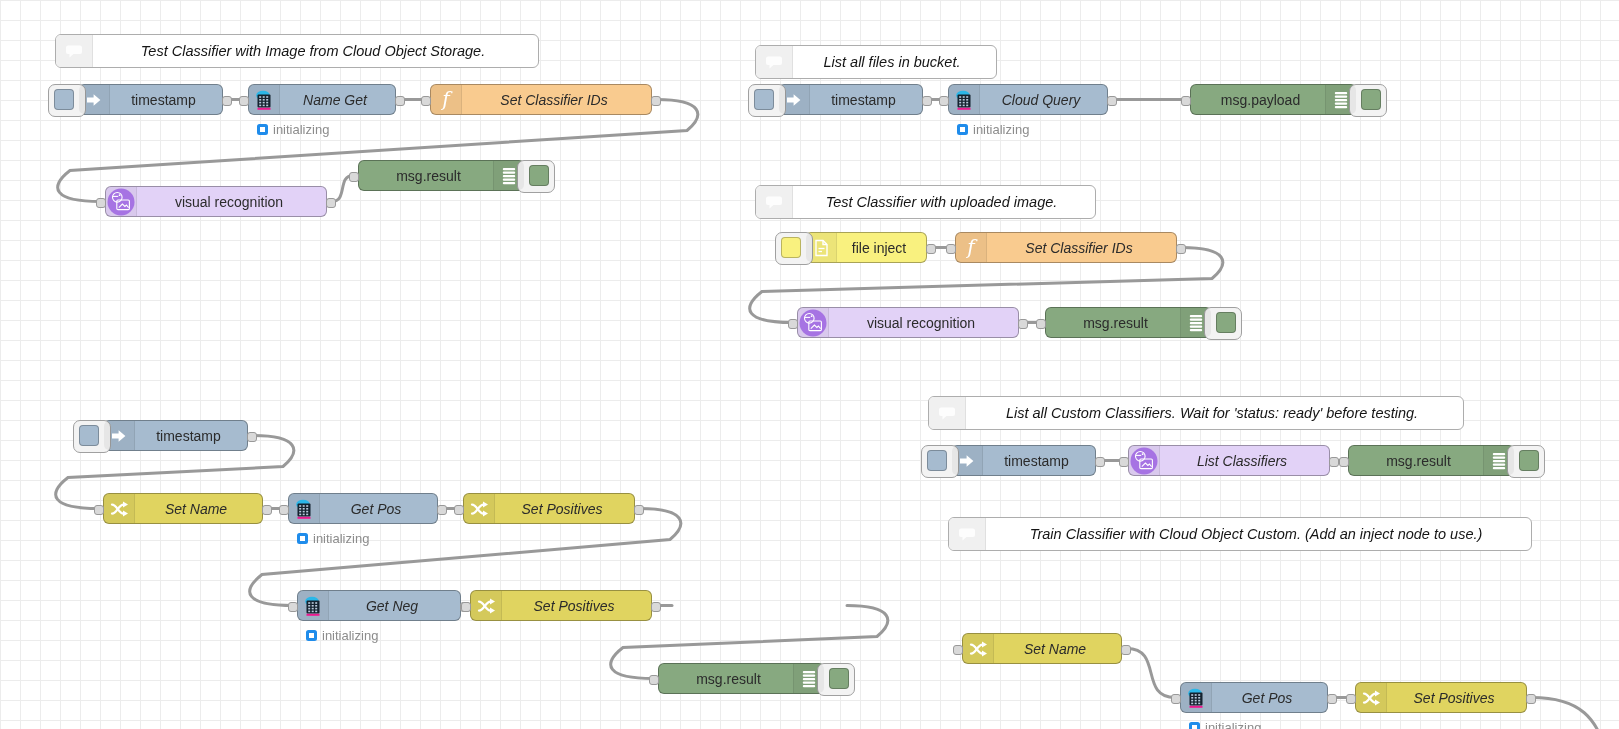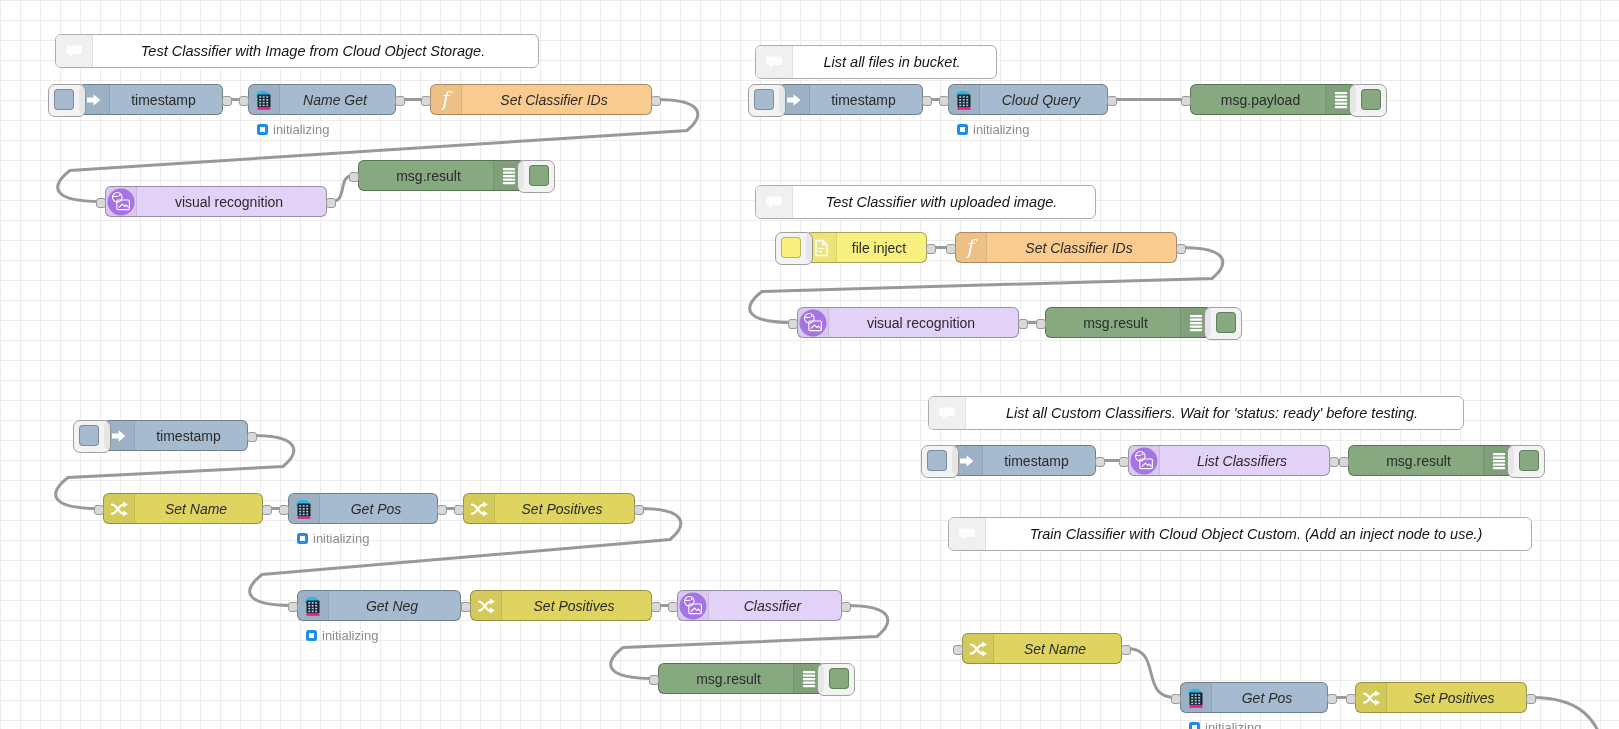--- a/index.html
+++ b/index.html
@@ -444,37 +444,20 @@
             <path d="M3 5.6 C8 5.6 9.5 14.6 14.5 14.6"></path>
           </g>
           <polygon points="14,2.6 19,5.6 14,8.6" fill="#ffffff"></polygon>
           <polygon points="14,11.6 19,14.6 14,17.6" fill="#ffffff"></polygon>
         </svg>
       </div>
       <div class="nlabel italic">Set Positives</div>
       <div class="port in"></div>
       <div class="port out"></div>
     </div>
-    <div class="node" style="left: 677px; top: 590px; width: 165px; background: rgb(226, 210, 247);">
-      <div class="icon-strip" style="background: rgba(0, 0, 0, 0.04);">
-        <svg width="30" height="30" viewBox="0 0 30 30">
-          <circle cx="15" cy="15" r="13.5" fill="#a673e3"></circle>
-          <g fill="none" stroke="#ffffff" stroke-width="1.1">
-            <circle cx="11.3" cy="10.3" r="4.8"></circle>
-            <path d="M7 9.4 H12.2"></path>
-            <circle cx="13.6" cy="8.2" r="0.9" fill="#ffffff" stroke="none"></circle>
-            <rect x="10.8" y="13" width="12.6" height="9.6" rx="1.2"></rect>
-            <path d="M12.8 20.6 L16.4 17 L18.9 19.5 L20.4 18 L22.6 20.6"></path>
-          </g>
-        </svg>
-      </div>
-      <div class="nlabel italic">Classifier</div>
-      <div class="port in"></div>
-      <div class="port out"></div>
-    </div>
     <div class="node" style="left: 658px; top: 663px; width: 167px; background: rgb(135, 169, 128);">
       <div class="nbtn right">
         <div class="inner" style="background: rgb(135, 169, 128);"></div>
       </div>
       <div class="icon-strip right">
         <svg width="20" height="22" viewBox="0 0 20 22">
           <g fill="#ffffff">
             <rect x="3.8" y="3" width="12.4" height="2.2" rx="1"></rect>
             <rect x="3.8" y="6.5" width="12.4" height="2.2" rx="1"></rect>
             <rect x="3.8" y="10" width="12.4" height="2.2" rx="1"></rect>

